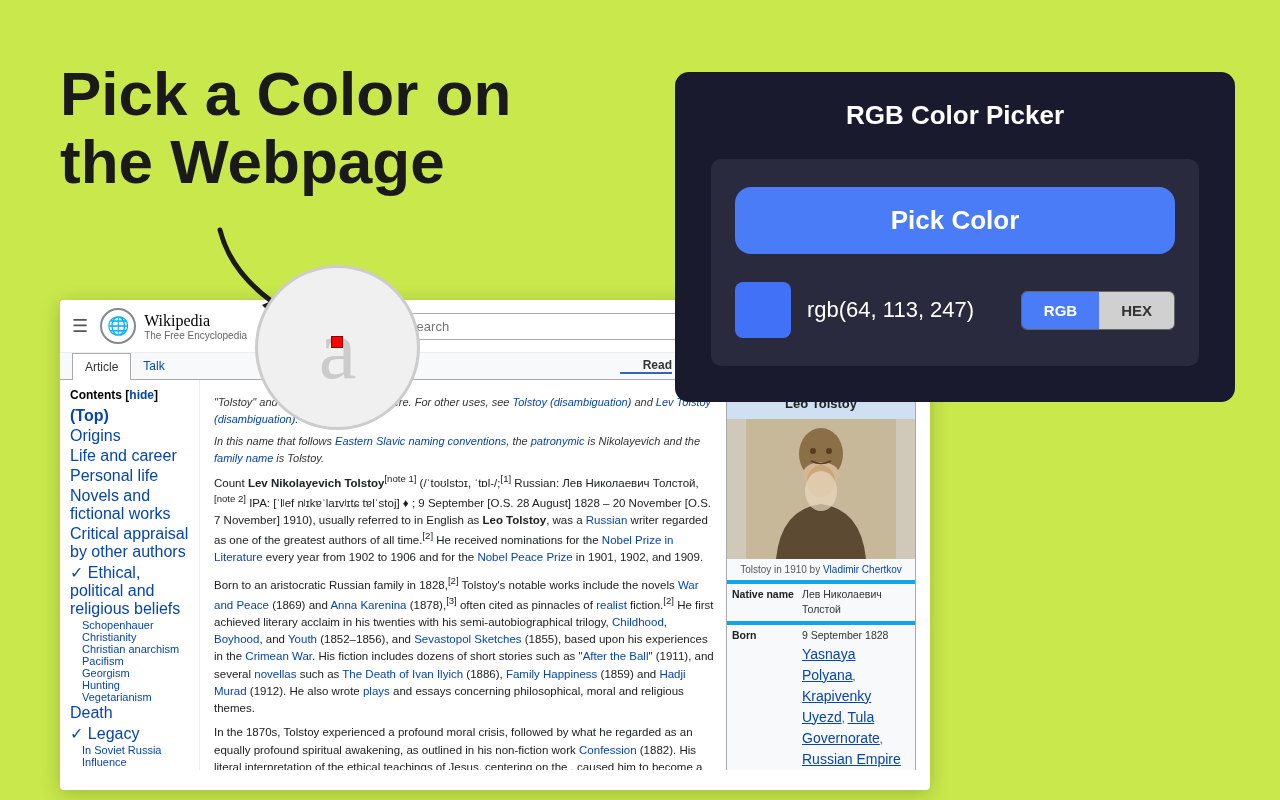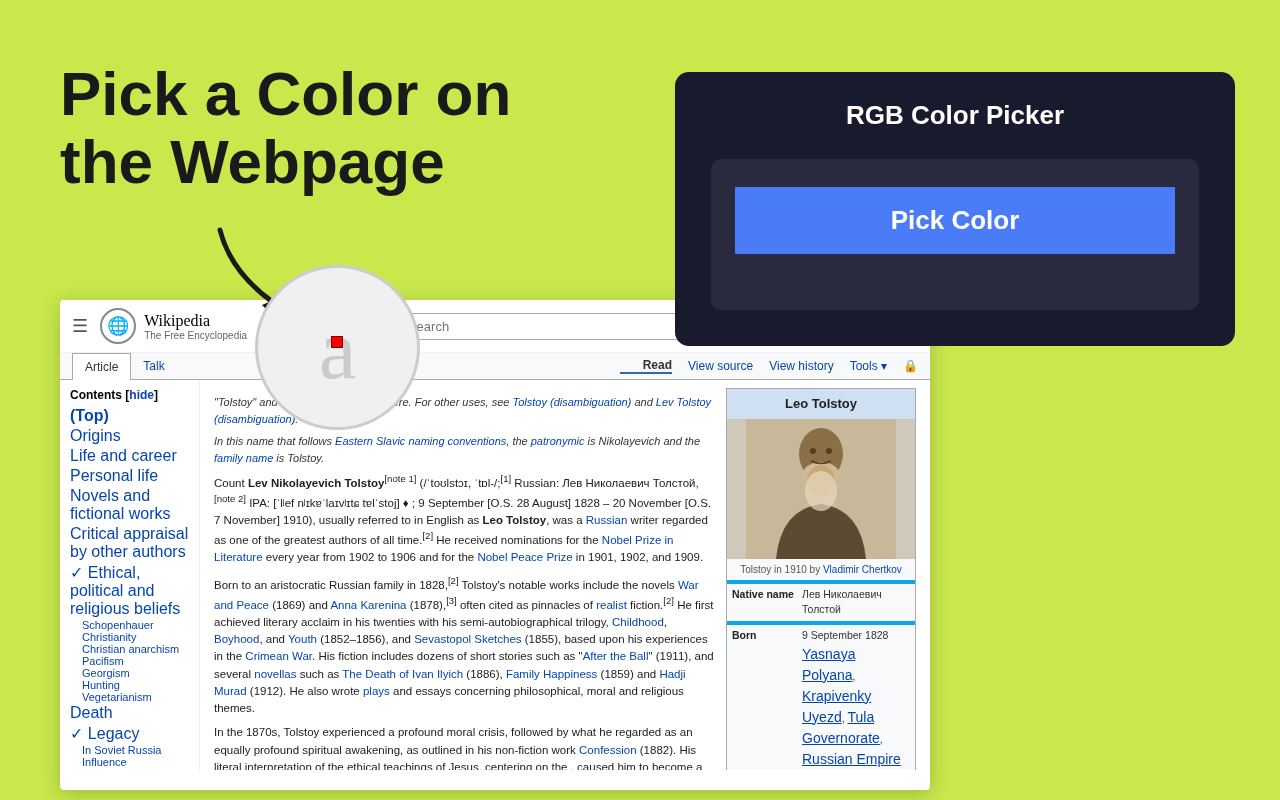--- a/index.html
+++ b/index.html
@@ -57,21 +57,21 @@
       font-family: Arial, sans-serif;
     }
     .pick-color-btn {
       display: block;
       width: 100%;
       background: #4a7cf7;
       color: white;
       font-size: 26px;
       font-weight: 700;
       border: none;
-      border-radius: 0;
+      border-radius: 16px;
       padding: 18px;
       cursor: pointer;
       margin-bottom: 28px;
       font-family: Arial, sans-serif;
     }
     .color-result-row {
       display: flex;
       align-items: center;
       gap: 16px;
     }
@@ -384,20 +384,28 @@
     <polygon points="62,95 78,88 72,105" fill="#1a1a1a"></polygon>
   </svg>
 </div>
 
 <div class="color-picker-panel">
   <div class="color-picker-title">RGB Color Picker</div>
 
   <div style="background:#2a2a3e; border-radius:10px; padding:28px 24px 28px 24px;">
     <button class="pick-color-btn">Pick Color</button>
 
+    <div class="color-result-row">
+      <div class="color-swatch" style="background: #4071f7;"></div>
+      <div class="color-value-text">rgb(64, 113, 247)</div>
+      <div class="format-toggle">
+        <button class="format-btn active">RGB</button>
+        <button class="format-btn inactive">HEX</button>
+      </div>
+    </div>
   </div>
 </div>
 
 <div class="wiki-container">
 
   <div class="wiki-header">
     <span class="hamburger-icon">☰</span>
     <div class="wiki-logo-area">
       <div class="wiki-logo-circle">🌐</div>
       <div>

